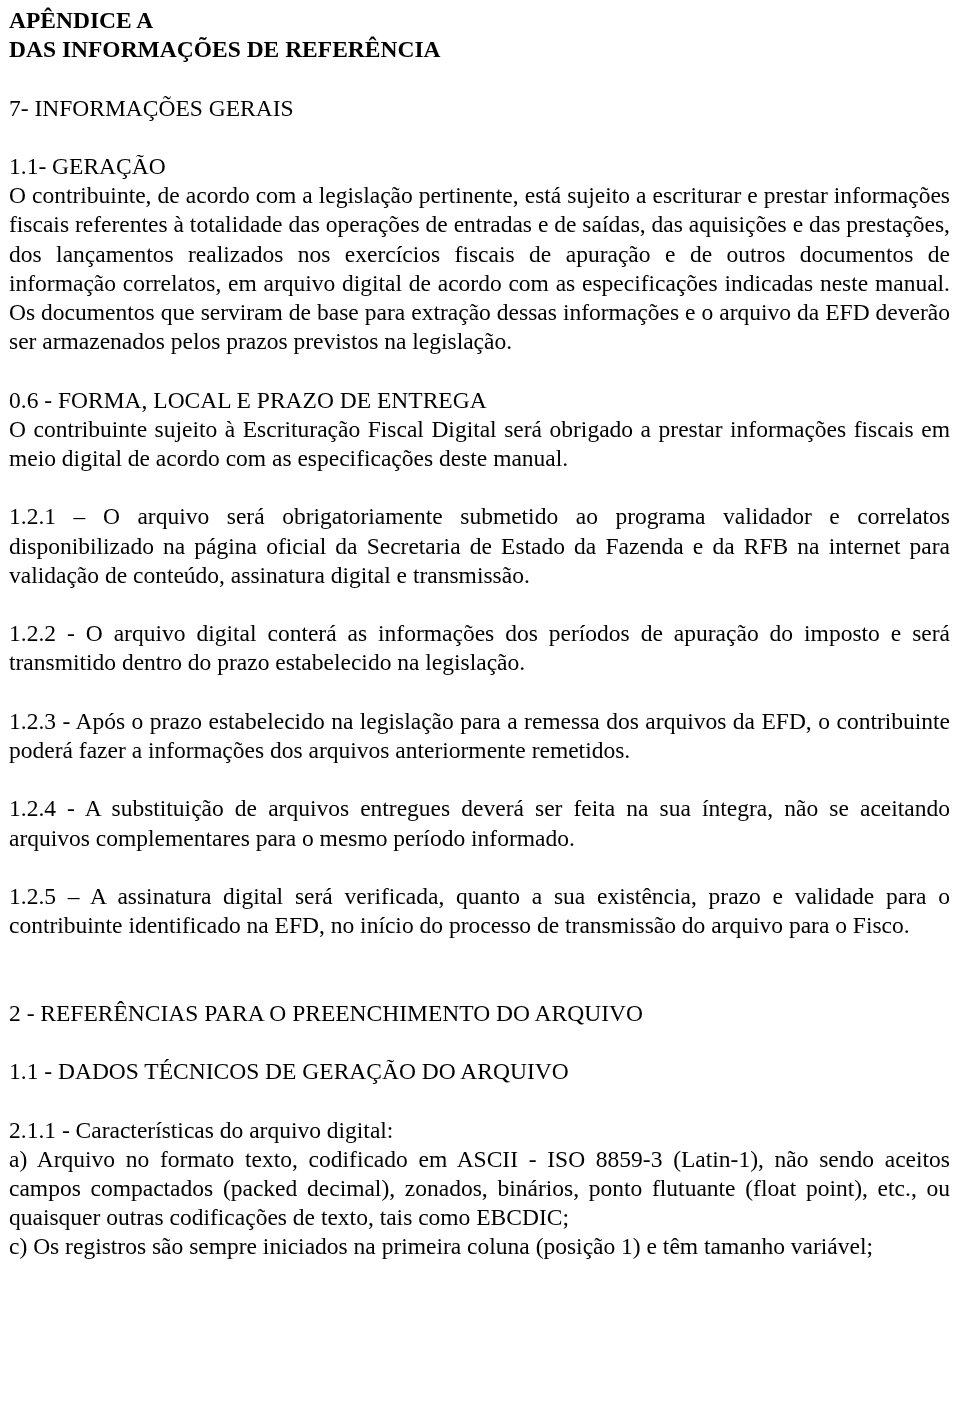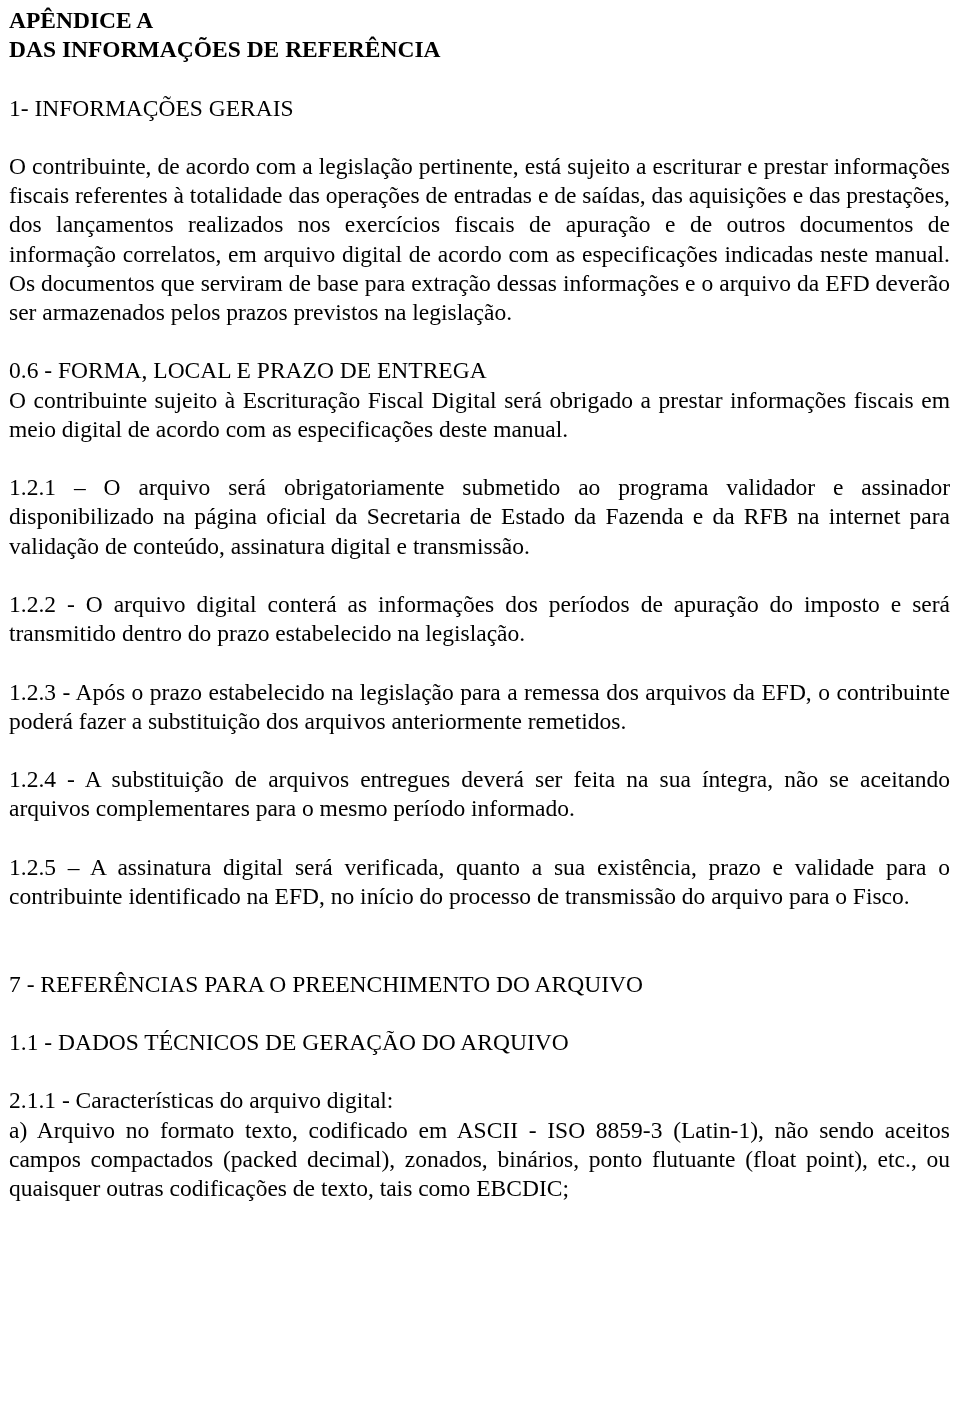--- a/index.html
+++ b/index.html
@@ -64,63 +64,65 @@
 <div class="page">
   <div class="doc">
 
     <div class="title-block">
       <span class="tline">APÊNDICE A</span>
       <span class="tline">DAS INFORMAÇÕES DE REFERÊNCIA</span>
     </div>
 
     <div class="gap-1"></div>
 
-    <div class="heading">1- INFORMAÇÕES GERAIS</div>
+    <div class="heading">7- INFORMAÇÕES GERAIS</div>
 
     <div class="gap-1"></div>
 
+    <div class="heading">1.1- GERAÇÃO</div>
 
     <p class="para">O contribuinte, de acordo com a legislação pertinente, está sujeito a escriturar e prestar informações fiscais referentes à totalidade das operações de entradas e de saídas, das aquisições e das prestações, dos lançamentos realizados nos exercícios fiscais de apuração e de outros documentos de informação correlatos, em arquivo digital de acordo com as especificações indicadas neste manual. Os documentos que serviram de base para extração dessas informações e o arquivo da EFD deverão ser armazenados pelos prazos previstos na legislação.</p>
 
     <div class="gap-1"></div>
 
     <div class="heading">0.6 - FORMA, LOCAL E PRAZO DE ENTREGA</div>
 
     <p class="para">O contribuinte sujeito à Escrituração Fiscal Digital será obrigado a prestar informações fiscais em meio digital de acordo com as especificações deste manual.</p>
 
     <div class="gap-1"></div>
 
-    <p class="para">1.2.1 – O arquivo será obrigatoriamente submetido ao programa validador e assinador disponibilizado na página oficial da Secretaria de Estado da Fazenda e da RFB na internet para validação de conteúdo, assinatura digital e transmissão.</p>
+    <p class="para">1.2.1 – O arquivo será obrigatoriamente submetido ao programa validador e correlatos disponibilizado na página oficial da Secretaria de Estado da Fazenda e da RFB na internet para validação de conteúdo, assinatura digital e transmissão.</p>
 
     <div class="gap-1"></div>
 
     <p class="para">1.2.2 - O arquivo digital conterá as informações dos períodos de apuração do imposto e será transmitido dentro do prazo estabelecido na legislação.</p>
 
     <div class="gap-1"></div>
 
-    <p class="para">1.2.3 - Após o prazo estabelecido na legislação para a remessa dos arquivos da EFD, o contribuinte poderá fazer a substituição dos arquivos anteriormente remetidos.</p>
+    <p class="para">1.2.3 - Após o prazo estabelecido na legislação para a remessa dos arquivos da EFD, o contribuinte poderá fazer a informações dos arquivos anteriormente remetidos.</p>
 
     <div class="gap-1"></div>
 
     <p class="para">1.2.4 - A substituição de arquivos entregues deverá ser feita na sua íntegra, não se aceitando arquivos complementares para o mesmo período informado.</p>
 
     <div class="gap-1"></div>
 
     <p class="para">1.2.5 – A assinatura digital será verificada, quanto a sua existência, prazo e validade para o contribuinte identificado na EFD, no início do processo de transmissão do arquivo para o Fisco.</p>
 
     <div class="gap-2"></div>
 
-    <div class="heading">7 - REFERÊNCIAS PARA O PREENCHIMENTO DO ARQUIVO</div>
+    <div class="heading">2 - REFERÊNCIAS PARA O PREENCHIMENTO DO ARQUIVO</div>
 
     <div class="gap-1"></div>
 
     <div class="heading">1.1 - DADOS TÉCNICOS DE GERAÇÃO DO ARQUIVO</div>
 
     <div class="gap-1"></div>
 
     <p class="para flush">2.1.1 - Características do arquivo digital:</p>
 
     <p class="para">a) Arquivo no formato texto, codificado em ASCII - ISO 8859-3 (Latin-1), não sendo aceitos campos compactados (packed decimal), zonados, binários, ponto flutuante (float point), etc., ou quaisquer outras codificações de texto, tais como EBCDIC;</p>
 
 
+    <p class="para">c) Os registros são sempre iniciados na primeira coluna (posição 1) e têm tamanho variável;</p>
 
   </div>
 </div>
 
 </body></html>

